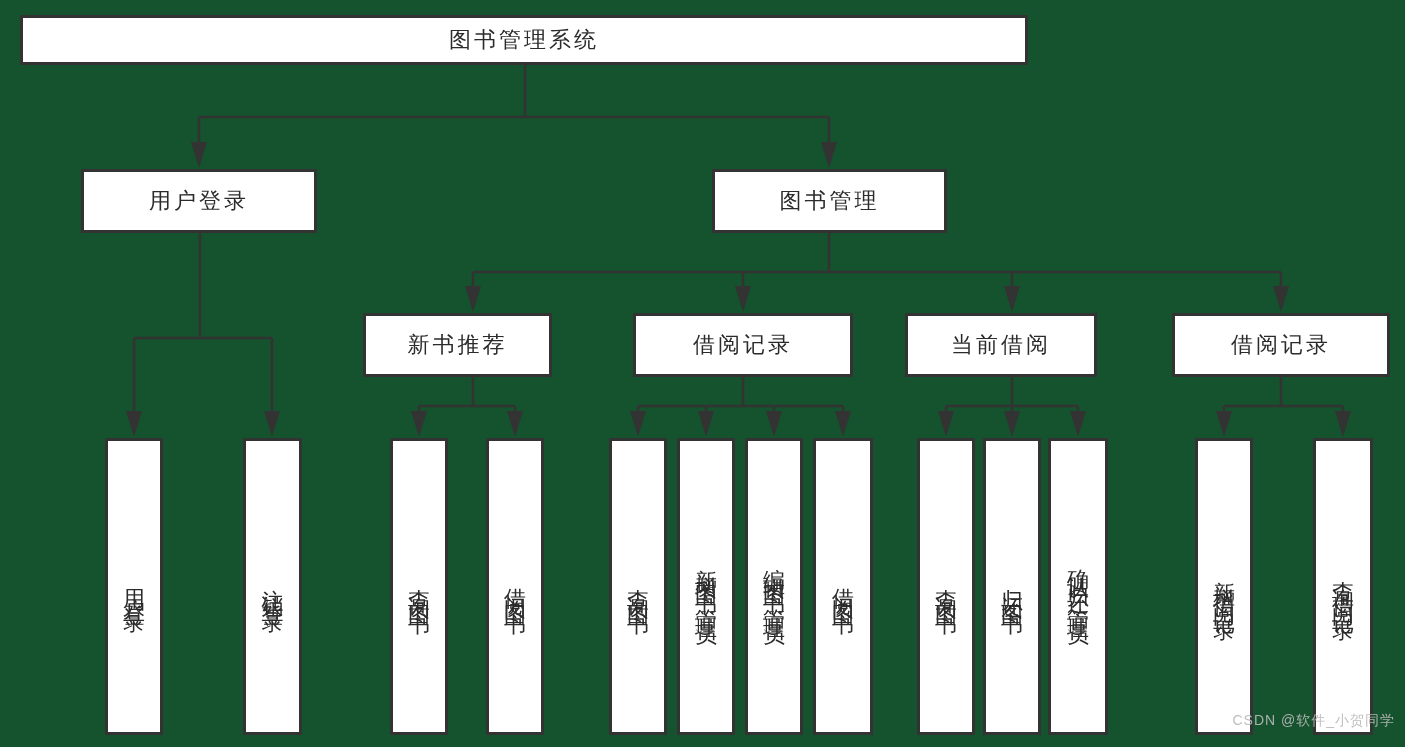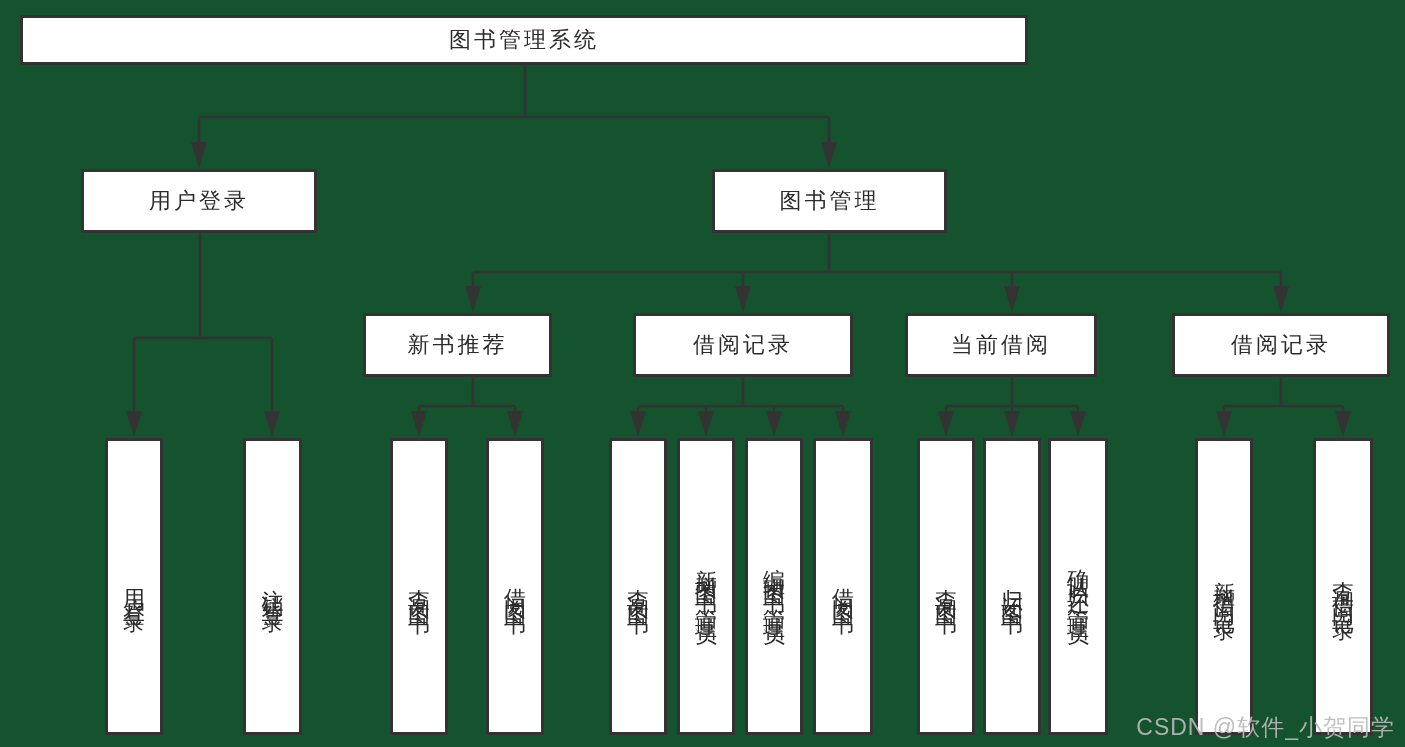--- a/index.html
+++ b/index.html
@@ -27,21 +27,21 @@
   .node.vert{
     writing-mode:vertical-rl;
     text-orientation:mixed;
     letter-spacing:8px;
     font-size:22px;
     white-space:normal;
   }
   .watermark{
     position:absolute;
     right:10px;top:712px;
-    font-size:23px;
+    font-size:14px;
     color:#b9b9b9;
     letter-spacing:1px;
     z-index:3;
     opacity:0.92;
   }
 </style>
 </head>
 <body>
 
 <div class="canvas">

